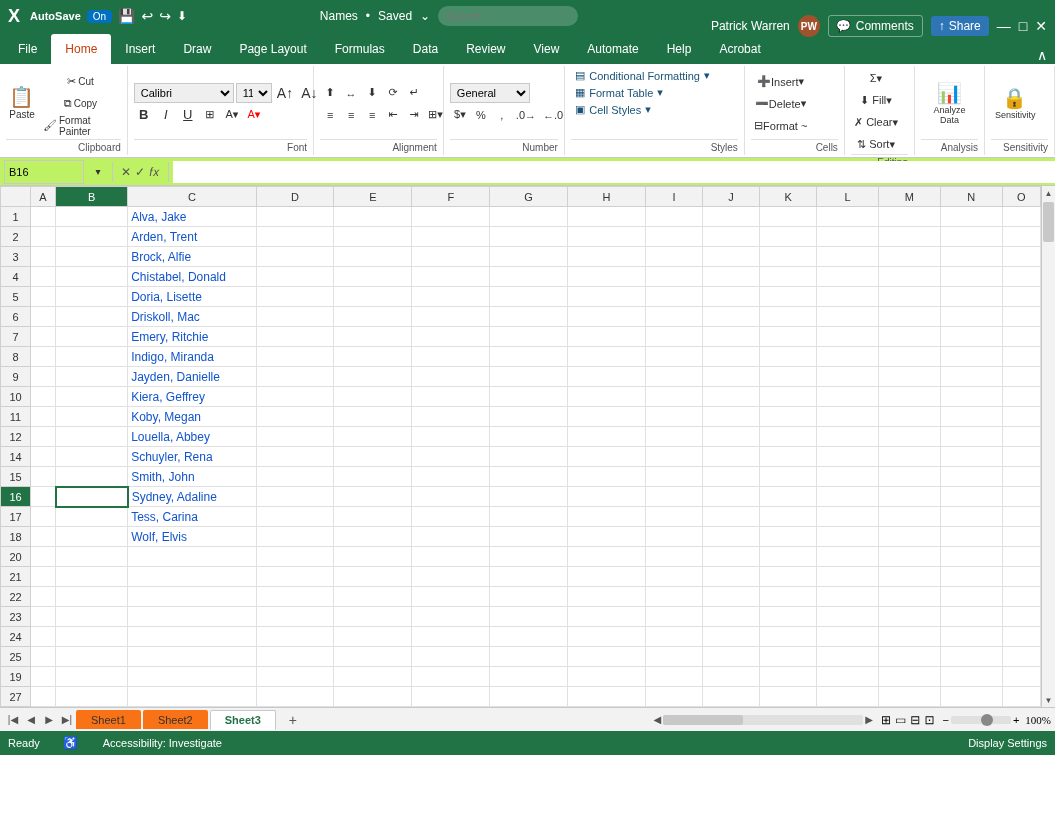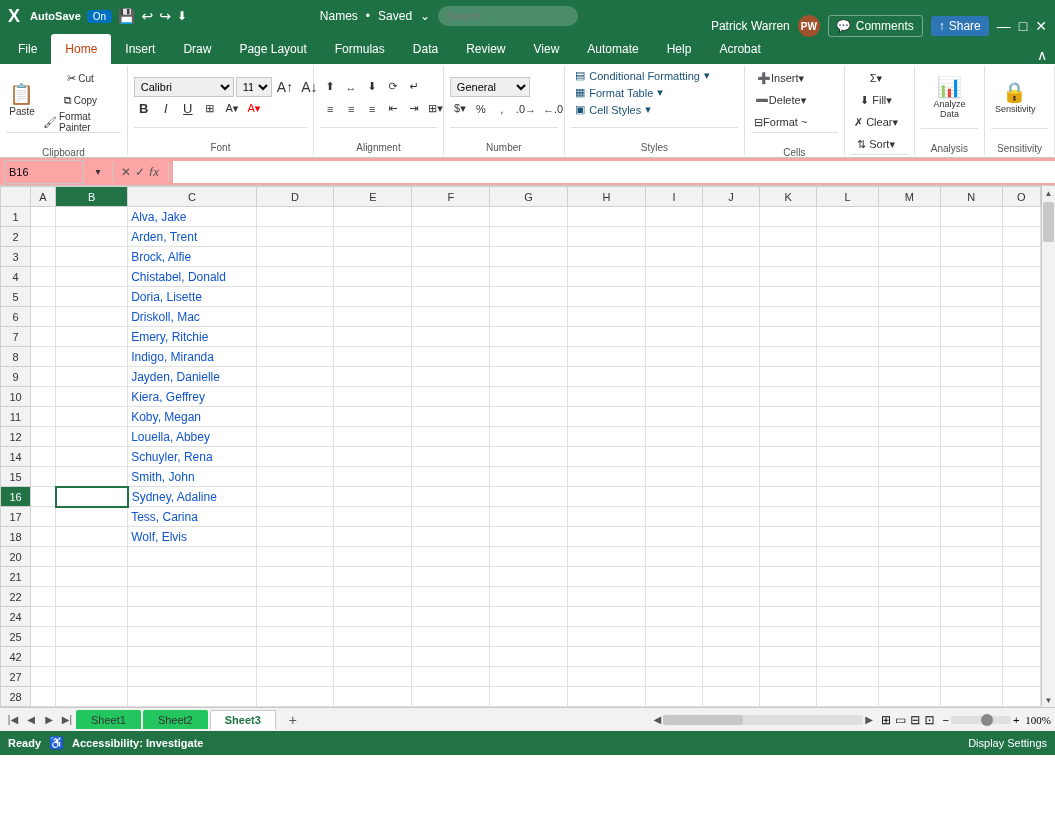--- a/index.html
+++ b/index.html
@@ -62,23 +62,23 @@
     }
     .ribbon-group-content {
       display: flex;
       flex: 1;
       align-items: center;
       gap: 2px;
     }
     .ribbon-group-label {
       font-size: 10px;
       color: #555;
-      text-align: center;
+      text-align: right;
       width: 100%;
-      padding-top: 14px;
+      padding-top: 2px;
       border-top: 1px solid #e0e0e0;
       margin-top: auto;
     }
     .ribbon-btn {
       display: flex;
       flex-direction: column;
       align-items: center;
       justify-content: center;
       padding: 2px 4px;
       cursor: pointer;
@@ -131,21 +131,21 @@
       padding: 1px 4px;
       display: flex;
       align-items: center;
       gap: 4px;
       width: 100%;
     }
 
     
     .formula-bar {
       height: 28px;
-      background: #fca5a5;
+      background: #bef264;
       border-bottom: 1px solid #c8c8c8;
       display: flex;
       align-items: center;
     }
     .name-box {
       width: 80px;
       height: 24px;
       border: 1px solid #c8c8c8;
       margin: 2px 4px;
       font-size: 11px;
@@ -217,21 +217,21 @@
       color: #555;
       font-size: 10px;
     }
     .sheet-tab {
       padding: 3px 14px;
       font-size: 11px;
       cursor: pointer;
       border: 1px solid transparent;
       border-bottom: none;
       margin-right: 2px;
-      background: #22c55e;
+      background: #f97316;
       color: #333;
       border-radius: 2px 2px 0 0;
     }
     .sheet-tab.active {
       background: #fff;
       border-color: #c8c8c8;
       border-bottom: 1px solid #fff;
       font-weight: 600;
       color: #217346;
     }
@@ -962,20 +962,38 @@
               <td class="cell"></td>
               <td class="cell"></td>
               <td class="cell"></td>
               <td class="cell"></td>
               <td class="cell"></td>
               <td class="cell"></td>
               <td class="cell"></td>
               <td class="cell"></td>
             </tr>
             <tr>
+              <td class="row-header">23</td>
+              <td class="cell"></td>
+              <td class="cell"></td>
+              <td class="cell"></td>
+              <td class="cell"></td>
+              <td class="cell"></td>
+              <td class="cell"></td>
+              <td class="cell"></td>
+              <td class="cell"></td>
+              <td class="cell"></td>
+              <td class="cell"></td>
+              <td class="cell"></td>
+              <td class="cell"></td>
+              <td class="cell"></td>
+              <td class="cell"></td>
+              <td class="cell"></td>
+            </tr>
+            <tr>
               <td class="row-header">24</td>
               <td class="cell"></td>
               <td class="cell"></td>
               <td class="cell"></td>
               <td class="cell"></td>
               <td class="cell"></td>
               <td class="cell"></td>
               <td class="cell"></td>
               <td class="cell"></td>
               <td class="cell"></td>
@@ -998,57 +1016,39 @@
               <td class="cell"></td>
               <td class="cell"></td>
               <td class="cell"></td>
               <td class="cell"></td>
               <td class="cell"></td>
               <td class="cell"></td>
               <td class="cell"></td>
               <td class="cell"></td>
             </tr>
             <tr>
-              <td class="row-header">42</td>
+              <td class="row-header">19</td>
               <td class="cell"></td>
               <td class="cell"></td>
               <td class="cell"></td>
               <td class="cell"></td>
               <td class="cell"></td>
               <td class="cell"></td>
               <td class="cell"></td>
               <td class="cell"></td>
               <td class="cell"></td>
               <td class="cell"></td>
               <td class="cell"></td>
               <td class="cell"></td>
               <td class="cell"></td>
               <td class="cell"></td>
               <td class="cell"></td>
             </tr>
             <tr>
               <td class="row-header">27</td>
-              <td class="cell"></td>
-              <td class="cell"></td>
-              <td class="cell"></td>
-              <td class="cell"></td>
-              <td class="cell"></td>
-              <td class="cell"></td>
-              <td class="cell"></td>
-              <td class="cell"></td>
-              <td class="cell"></td>
-              <td class="cell"></td>
-              <td class="cell"></td>
-              <td class="cell"></td>
-              <td class="cell"></td>
-              <td class="cell"></td>
-              <td class="cell"></td>
-            </tr>
-            <tr>
-              <td class="row-header">28</td>
               <td class="cell"></td>
               <td class="cell"></td>
               <td class="cell"></td>
               <td class="cell"></td>
               <td class="cell"></td>
               <td class="cell"></td>
               <td class="cell"></td>
               <td class="cell"></td>
               <td class="cell"></td>
               <td class="cell"></td>
@@ -1100,21 +1100,21 @@
     <span style="font-size:11px;">−</span>
     <div style="width:60px; height:8px; background:#e0e0e0; border-radius:2px; position:relative;">
       <div style="position:absolute; left:30px; top:-2px; width:12px; height:12px; background:#888; border-radius:50%;"></div>
     </div>
     <span style="font-size:11px;">+</span>
     <span style="font-size:11px; margin-left:4px;font-family:Liberation Serif, serif;">100%</span>
   </div>
 </div>
 
 <div class="status-bar">
-  <div style="display:flex; align-items:center; gap:8px;font-weight:bold;">
+  <div style="display:flex; align-items:center; gap:24px;">
     <span>Ready</span>
     <span style="font-size:12px;">♿</span>
     <span>Accessibility: Investigate</span>
   </div>
   <div class="status-bar-right">
     <span>Display Settings</span>
   </div>
 </div>
 
 </body></html>

